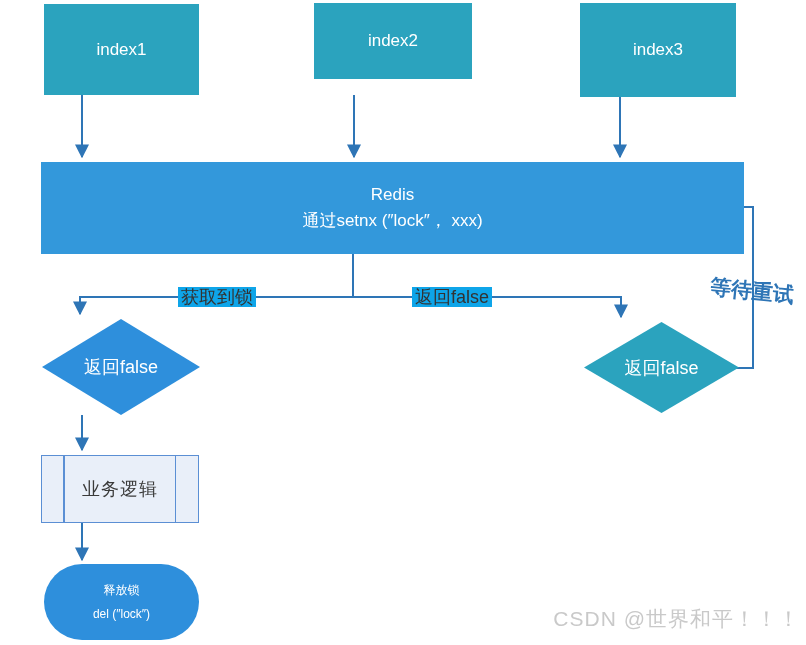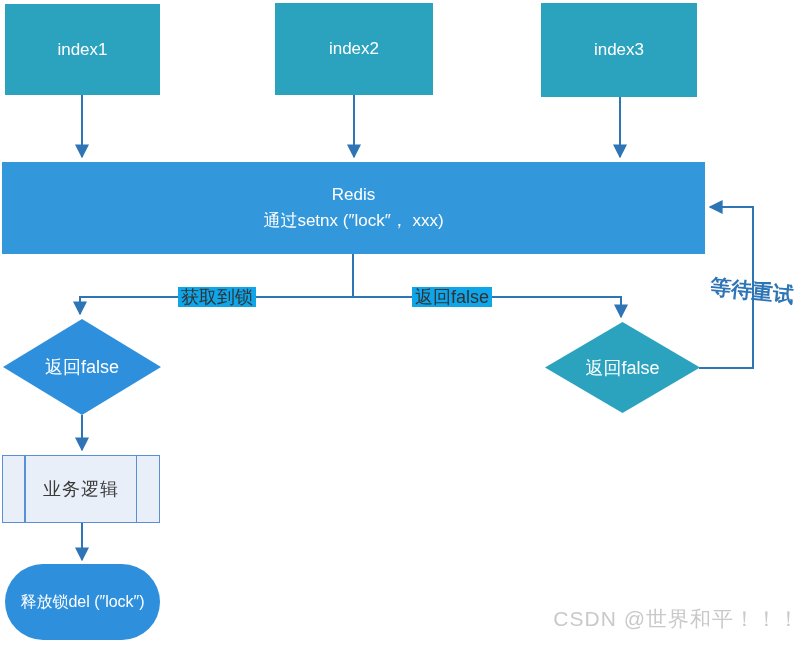--- a/index.html
+++ b/index.html
@@ -7,33 +7,33 @@
     --process-fill:#E9EFF9; --process-border:#5B8FD4; --label-dark:#333333;
     --watermark-color:#C9C9C9; --process-text:#3A3A3A;
   }
   *{box-sizing:border-box;margin:0;padding:0;}
   body{background:#fff;font-family:"Liberation Sans","DejaVu Sans",sans-serif;}
   .canvas{position:relative;width:806px;height:645px;background:#fff;overflow:hidden;}
   .connectors{position:absolute;left:0;top:0;width:806px;height:645px;z-index:1;}
   .connectors path{stroke:var(--connector);stroke-width:2;fill:none;}
   #arrowhead path{fill:var(--connector);stroke:none;}
   .node{position:absolute;display:flex;align-items:center;justify-content:center;
-        text-align:center;color:#fff;z-index:2;}
+        text-align:center;color:#fff;z-index:2;margin-left:39px;}
   .box-teal{background:var(--teal);font-size:17px;}
   .bar{background:var(--blue);flex-direction:column;font-size:17px;line-height:26px;text-align:center;}
   .diamond{clip-path:polygon(50% 0,100% 50%,50% 100%,0 50%);font-size:18px;}
   .diamond-blue{background:var(--blue-node);}
   .diamond-teal{background:var(--teal);}
   .process{background:var(--process-fill);border:1.5px solid var(--process-border);
            color:var(--process-text);font-size:18px;letter-spacing:1px;}
   .process .innerline{position:absolute;top:0;bottom:0;width:1.5px;
            background:var(--process-border);}
   .innerline.left{left:21px;} .innerline.right{right:22px;}
-  .stadium{background:var(--blue-node);border-radius:38px;
-           font-size:16px;line-height:24px;}
+  .stadium{background:var(--blue-node);border-radius:38px;flex-direction:column;
+           font-size:12px;line-height:24px;}
   .edge-label{position:absolute;z-index:3;background:#0ea5e9;color:var(--label-dark);
            font-size:18px;white-space:nowrap;padding:0 3px;line-height:20px;}
   .retry-label{position:absolute;z-index:3;color:var(--connector);font-size:21px;
            font-weight:bold;white-space:nowrap;transform:rotate(6deg);
            transform-origin:center;background:transparent;padding:0 4px;}
   .watermark{position:absolute;right:6px;bottom:12px;color:var(--watermark-color);
            font-size:21px;letter-spacing:1px;z-index:3;}
 </style>
 </head>
 <body>
@@ -53,21 +53,21 @@
     <path d="M353 297 L80 297 L80 314" marker-end="url(#arrowhead)"></path>
     <path d="M353 297 L621 297 L621 317" marker-end="url(#arrowhead)"></path>
     <path d="M82 415 L82 450" marker-end="url(#arrowhead)"></path>
     <path d="M82 523 L82 560" marker-end="url(#arrowhead)"></path>
     <path d="M699 368 L753 368 L753 207 L710 207" marker-end="url(#arrowhead)"></path>
   </svg>
 
   <div class="node box-teal" style="left:5px;top:4px;width:155px;height:91px;">
     <span>index1</span>
   </div>
-  <div class="node box-teal" style="left:275px;top:3px;width:158px;height:92px;">
+  <div class="node box-teal" style="left:275px;top:3px;width:158px;height:76px;">
     <span>index2</span>
   </div>
   <div class="node box-teal" style="left:541px;top:3px;width:156px;height:94px;">
     <span>index3</span>
   </div>
 
   <div class="node bar" style="left:2px;top:162px;width:703px;height:92px;">
     <div>Redis</div>
     <div>通过setnx (″lock″， xxx)</div>
   </div>

